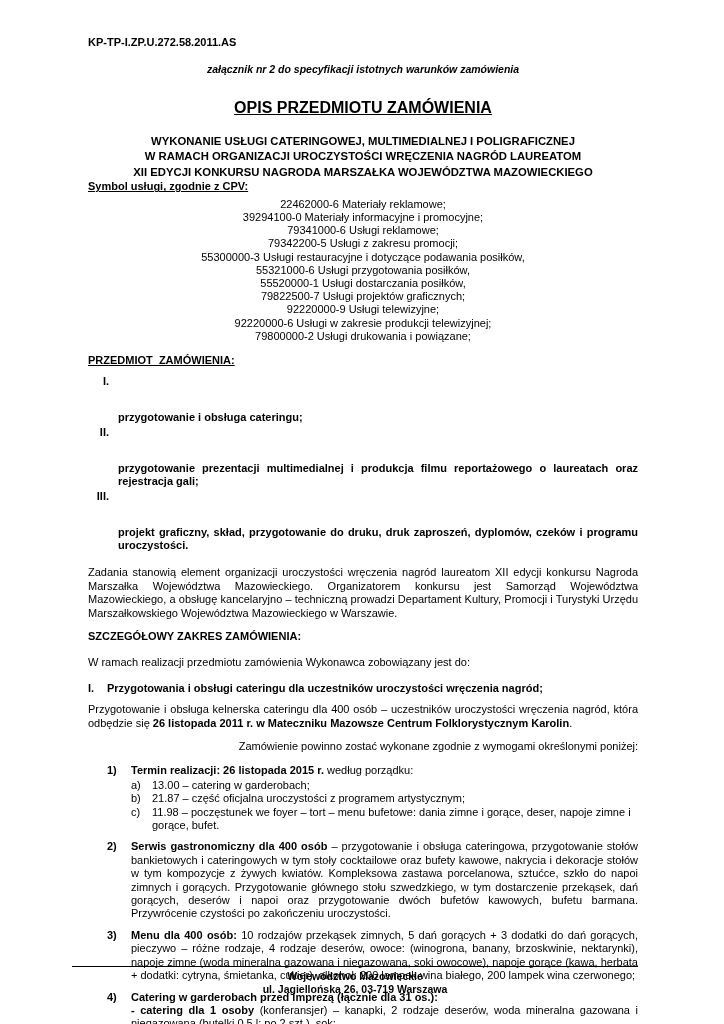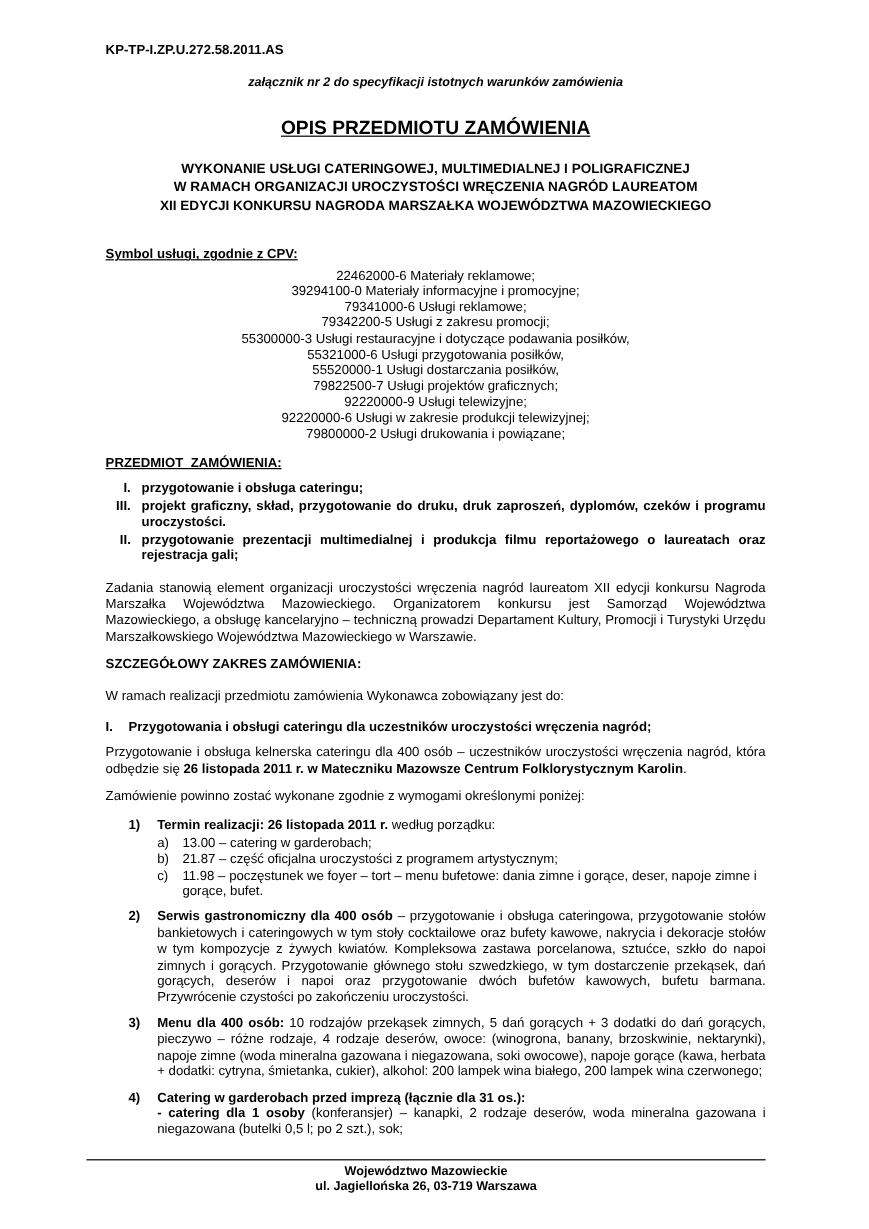--- a/index.html
+++ b/index.html
@@ -14,39 +14,39 @@
     color: #000000;
     font-family: "Liberation Sans", "DejaVu Sans", sans-serif;
     font-size: 11px;
     line-height: 1.22;
     padding: 36px 86px 0 88px;
     overflow: hidden;
   }
   .ref { font-weight: bold; margin-bottom: 14px; }
   .attachment { text-align: center; font-weight: bold; font-style: italic; font-size: 10.5px; margin-bottom: 22px; }
   .doc-title { text-align: center; font-weight: bold; font-size: 16px; text-decoration: underline; margin-bottom: 16px; }
-  .subtitle { margin-bottom: 26px; }
+  .subtitle { }
   .subtitle-line { text-align: center; font-weight: bold; font-size: 11.3px; line-height: 1.38; }
   .section-heading { font-weight: bold; white-space: pre-wrap; margin-bottom: 8px; }
   .underlined { text-decoration: underline; }
   .cpv-heading { margin-bottom: 4px; }
   .cpv-list { margin-bottom: 11px; }
   .cpv-item { line-height: 1.2; text-align: center; }
   .roman-list { margin-bottom: 14px; }
   .roman-item { display: flex; font-weight: bold; margin-bottom: 1px; }
   .roman-marker { flex: none; width: 21px; text-align: right; margin-right: 9px; }
-  .roman-text { flex: 1; text-align: justify; }
+  .roman-text { flex: 1; text-align: justify; margin-top: 36px; }
   .para { margin-bottom: 10px; }
   .justify { text-align: justify; }
   .scope-heading { margin-bottom: 13px; }
   .scope-intro { margin-bottom: 12px; }
   .sub-heading { display: flex; font-weight: bold; margin-bottom: 8px; }
   .sub-heading .shnum { flex: none; width: 19px; }
   .catering-para { margin-bottom: 10px; }
-  .req-intro { margin-bottom: 11px; }
+  .req-intro { margin-bottom: 11px; text-align: right; }
   .num-item { display: flex; margin: 0 0 8px 19px; }
   .num-marker { flex: none; width: 24px; font-weight: bold; }
   .num-body { flex: 1; }
   .sub-list { margin-top: 1px; }
   .sub-item { display: flex; }
   .sub-marker { flex: none; width: 21px; }
   .sub-text { flex: 1; }
   .footer {
     position: absolute;
     left: 72px;
@@ -95,26 +95,26 @@
   </div>
 
   <div class="section-heading underlined">PRZEDMIOT  ZAMÓWIENIA:</div>
 
   <div class="roman-list">
     <div class="roman-item">
       <span class="roman-marker">I.</span>
       <span class="roman-text">przygotowanie i obsługa cateringu;</span>
     </div>
     <div class="roman-item">
+      <span class="roman-marker">II.</span>
+      <span class="roman-text">przygotowanie prezentacji multimedialnej i produkcja filmu reportażowego o laureatach oraz rejestracja gali;</span>
+    </div>
+    <div class="roman-item">
       <span class="roman-marker">III.</span>
       <span class="roman-text">projekt graficzny, skład, przygotowanie do druku, druk zaproszeń, dyplomów, czeków i programu uroczystości.</span>
-    </div>
-    <div class="roman-item">
-      <span class="roman-marker">II.</span>
-      <span class="roman-text">przygotowanie prezentacji multimedialnej i produkcja filmu reportażowego o laureatach oraz rejestracja gali;</span>
     </div>
   </div>
 
   <p class="para justify">Zadania stanowią element organizacji uroczystości wręczenia nagród laureatom XII edycji konkursu Nagroda Marszałka Województwa Mazowieckiego. Organizatorem konkursu jest Samorząd Województwa Mazowieckiego, a obsługę kancelaryjno – techniczną prowadzi Departament Kultury, Promocji i Turystyki Urzędu Marszałkowskiego Województwa Mazowieckiego w Warszawie.</p>
 
   <div class="section-heading scope-heading">SZCZEGÓŁOWY ZAKRES ZAMÓWIENIA:</div>
 
   <p class="para scope-intro">W ramach realizacji przedmiotu zamówienia Wykonawca zobowiązany jest do:</p>
 
   <div class="sub-heading">
@@ -124,21 +124,21 @@
 
   <p class="para justify catering-para"><span>Przygotowanie i obsługa kelnerska cateringu dla 400 osób – uczestników uroczystości wręczenia nagród, która odbędzie się </span><b>26 listopada 2011 r. w Mateczniku Mazowsze Centrum Folklorystycznym Karolin</b><span>.</span></p>
 
   <p class="para req-intro">Zamówienie powinno zostać wykonane zgodnie z wymogami określonymi poniżej:</p>
 
   <div>
 
     <div class="num-item">
       <span class="num-marker">1)</span>
       <div class="num-body">
-        <div><b>Termin realizacji: 26 listopada 2011 r.</b><span> według porządku:</span></div>
+        <div><b>Termin realizacji: 26 listopada 2015 r.</b><span> według porządku:</span></div>
         <div class="sub-list">
           <div class="sub-item">
             <span class="sub-marker">a)</span>
             <span class="sub-text">13.00 – catering w garderobach;</span>
           </div>
           <div class="sub-item">
             <span class="sub-marker">b)</span>
             <span class="sub-text">21.87 – część oficjalna uroczystości z programem artystycznym;</span>
           </div>
           <div class="sub-item">

